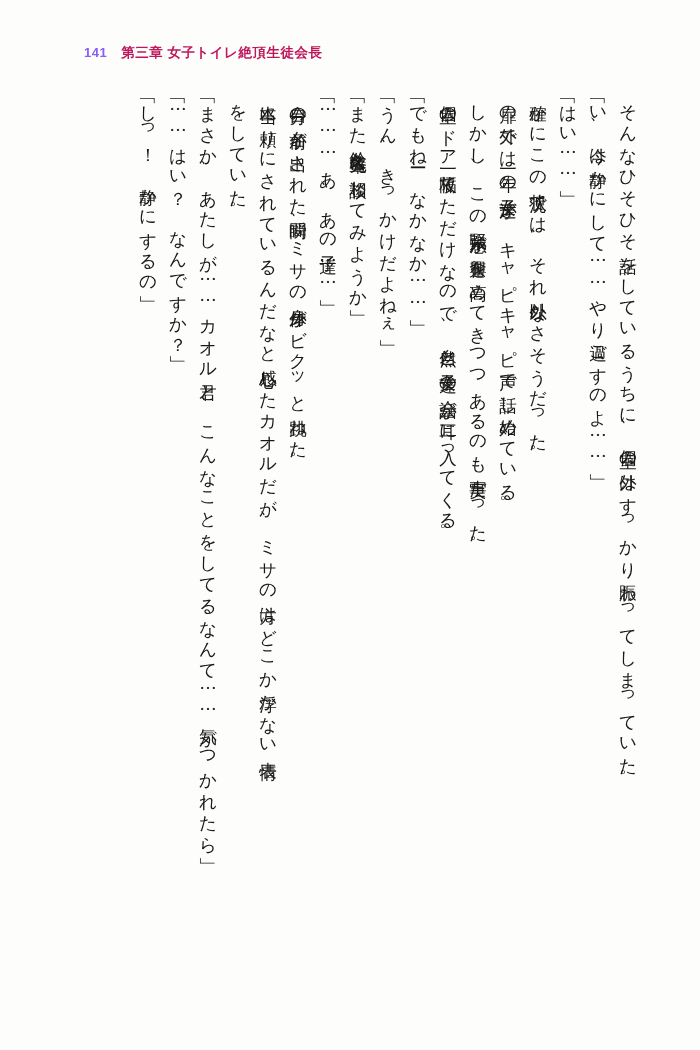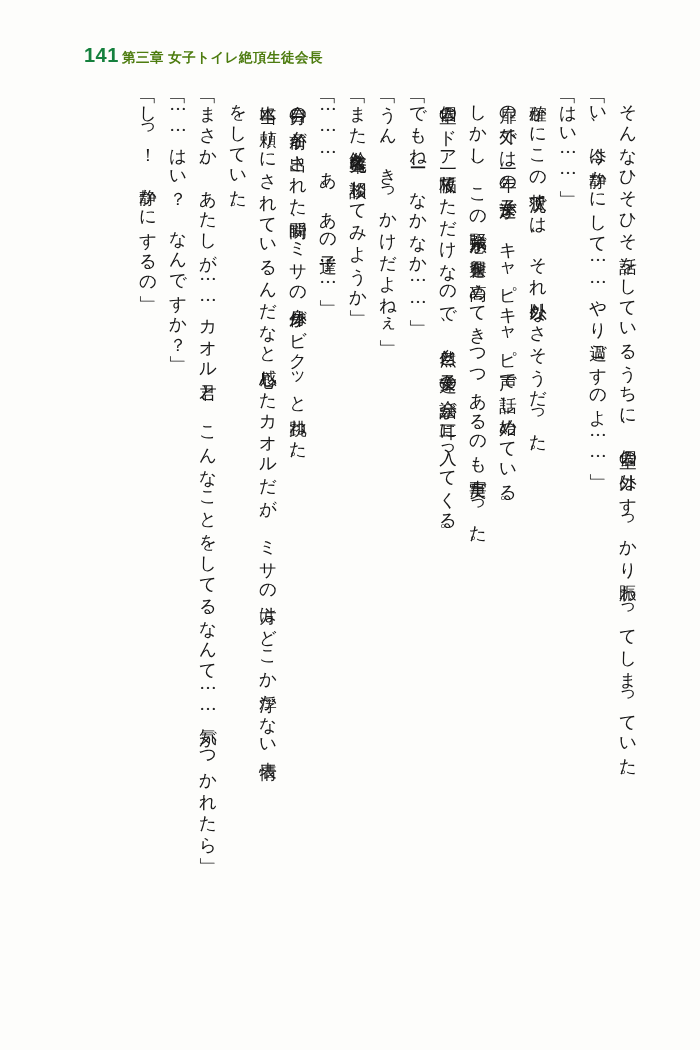--- a/index.html
+++ b/index.html
@@ -30,30 +30,30 @@
     height: 24px;
     display: flex;
     align-items: baseline;
     justify-content: flex-start;
     padding-left: 84px;
     box-sizing: border-box;
   }
   .page-number {
     font-family: "Liberation Sans", "DejaVu Sans", sans-serif;
     font-weight: bold;
-    font-size: 20px;
+    font-size: 13px;
     letter-spacing: 0.5px;
-    color: #15803d;
+    color: #8b5cf6;
   }
   .chapter-title {
-    margin-left: 3px;
+    margin-left: 14px;
     font-family: "Liberation Sans", "DejaVu Sans", sans-serif;
     font-size: 13.5px;
     font-weight: bold;
-    color: #4d7c0f;
+    color: #be185d;
     letter-spacing: 0.5px;
   }
   .body-area {
     position: absolute;
     top: 92px;
     left: 70px;
     width: 566px;
     height: 920px;
     display: flex;
     flex-direction: row-reverse;

